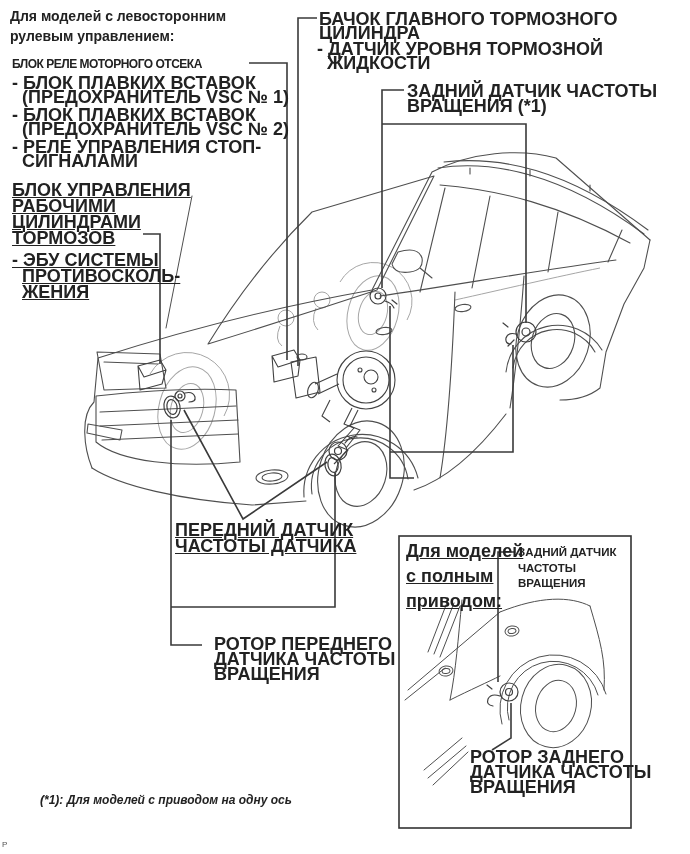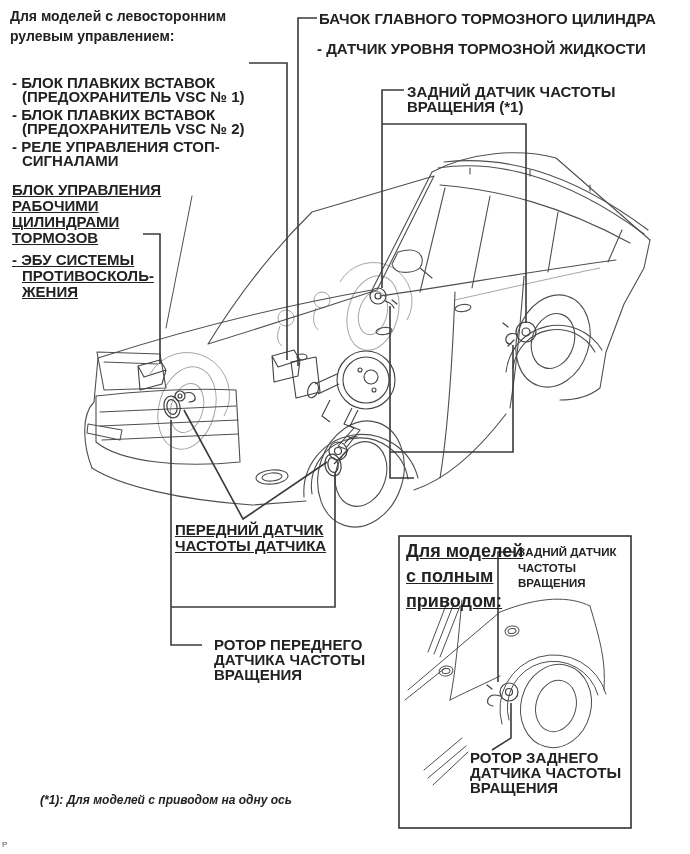--- a/index.html
+++ b/index.html
@@ -3,21 +3,21 @@
 <meta charset="utf-8">
 <style>
   html,body{margin:0;padding:0;background:#fff;}
   #stage{
     position:relative;width:690px;height:854px;background:#fff;overflow:hidden;
     font-family:"Liberation Sans","DejaVu Sans",sans-serif;
   }
   #art{position:absolute;left:0;top:0;z-index:0;}
   .lbl{
     position:absolute;z-index:1;color:var(--text,#222);
-    font-weight:bold;font-size:15px;line-height:14px;
+    font-weight:bold;font-size:18px;line-height:14px;
     white-space:pre-line;letter-spacing:0;
   }
   .hang{padding-left:10px;text-indent:-10px;}
   .intro{font-size:14px;line-height:20px;}
   .cond{letter-spacing:-0.5px;font-size:12px;}
   .lh16{line-height:16px;text-decoration:underline;}
   .lh15{line-height:15px;}
   .inset-title{font-size:18px;line-height:25px;text-decoration:underline;}
   .small-note{font-size:12px;font-style:italic;}
   .pmark{font-size:8px;font-weight:normal;color:#555;}
@@ -158,20 +158,21 @@
       <g stroke="#3a3a3a" stroke-width="1.6" fill="none">
         <path d="M515,552 H498 V682"></path>
         <path d="M511,703 V738 L492,750"></path>
       </g>
     </g>
   </svg>
 
   <div class="lbl intro" style="left:10px;top:6px">Для моделей с левосторонним
 рулевым управлением:</div>
 
+  <div class="lbl cond" style="left:12px;top:57px">БЛОК РЕЛЕ МОТОРНОГО ОТСЕКА</div>
 
   <div class="lbl hang" style="left:12px;top:76px">- БЛОК ПЛАВКИХ ВСТАВОК
 (ПРЕДОХРАНИТЕЛЬ VSC № 1)</div>
 
   <div class="lbl hang" style="left:12px;top:108px">- БЛОК ПЛАВКИХ ВСТАВОК
 (ПРЕДОХРАНИТЕЛЬ VSC № 2)</div>
 
   <div class="lbl hang" style="left:12px;top:140px">- РЕЛЕ УПРАВЛЕНИЯ СТОП-
 СИГНАЛАМИ</div>
 

